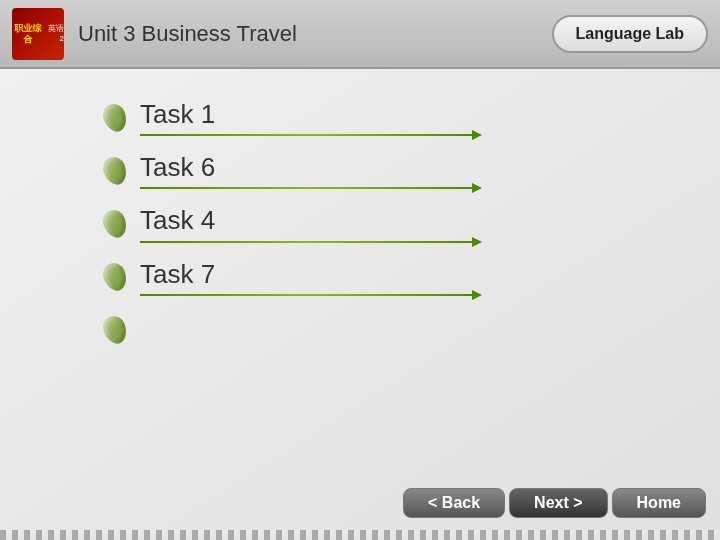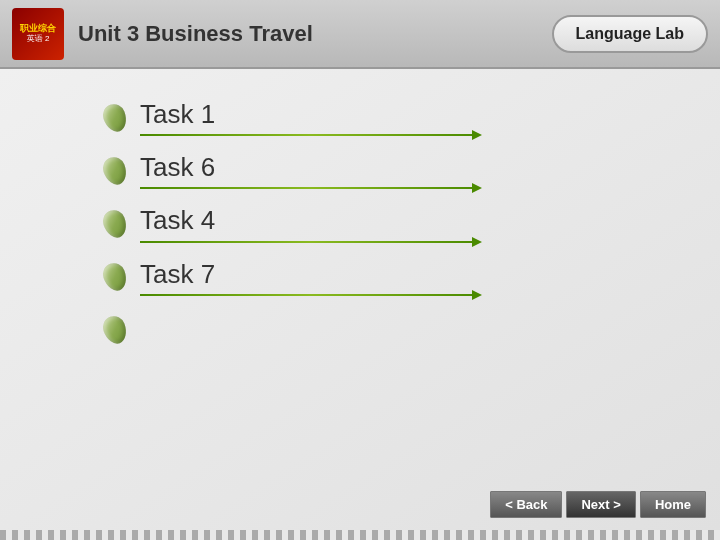--- a/index.html
+++ b/index.html
@@ -24,21 +24,20 @@
       border-bottom: 2px solid #999;
       position: relative;
     }
 
     .logo-box {
       width: 52px;
       height: 52px;
       background: linear-gradient(135deg, #8B0000, #cc2200);
       border-radius: 4px;
       display: flex;
-      flex-direction: column;
       align-items: center;
       justify-content: center;
       margin-right: 14px;
       flex-shrink: 0;
     }
 
     .logo-text-top {
       color: #ffd700;
       font-size: 9px;
       font-weight: bold;
@@ -49,21 +48,21 @@
     .logo-text-bottom {
       color: #fff;
       font-size: 8px;
       text-align: right;
       line-height: 1.2;
     }
 
     .header-title {
       font-size: 22px;
       color: #333;
-      font-weight: bold;
+      font-weight: normal;
       flex: 1;
     }
 
     .language-lab-btn {
       background: linear-gradient(to bottom, #f5f5f5, #ddd);
       border: 2px solid #999;
       border-radius: 20px;
       padding: 8px 22px;
       font-size: 16px;
       font-weight: bold;
@@ -151,25 +150,25 @@
     
     .bottom-nav {
       position: absolute;
       bottom: 12px;
       right: 14px;
       display: flex;
       gap: 4px;
     }
 
     .nav-btn {
-      padding: 5px 14px;
-      font-size: 13px;
+      padding: 5px 24px;
+      font-size: 16px;
       font-weight: bold;
       border: 1px solid #777;
-      border-radius: 1px;
+      border-radius: 8px;
       cursor: pointer;
       color: #fff;
     }
 
     .nav-btn.back {
       background: linear-gradient(to bottom, #888, #555);
     }
 
     .nav-btn.next {
       background: linear-gradient(to bottom, #666, #333);

